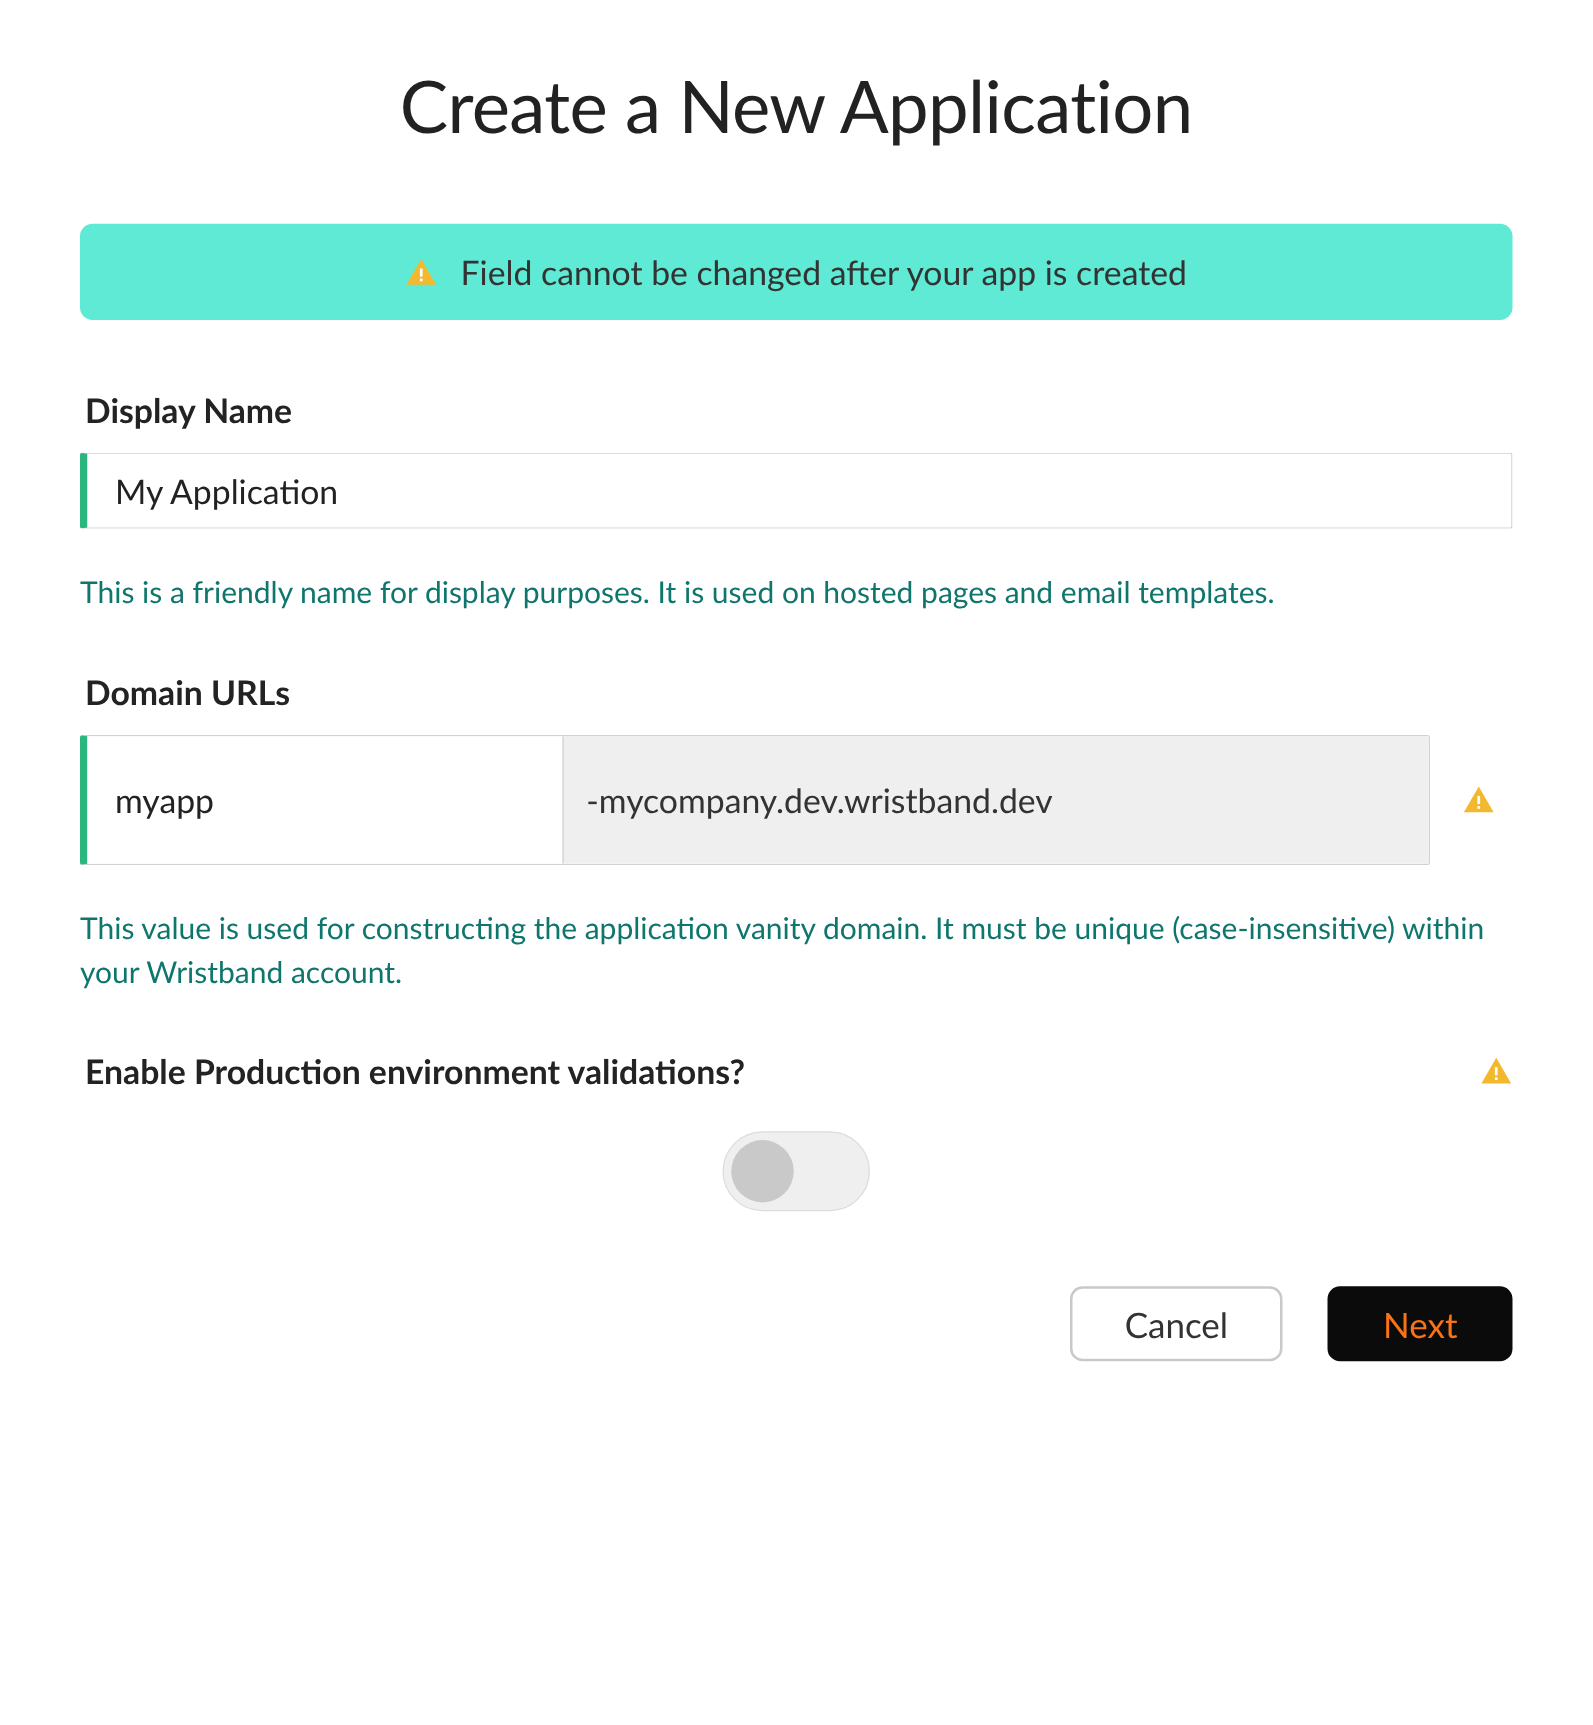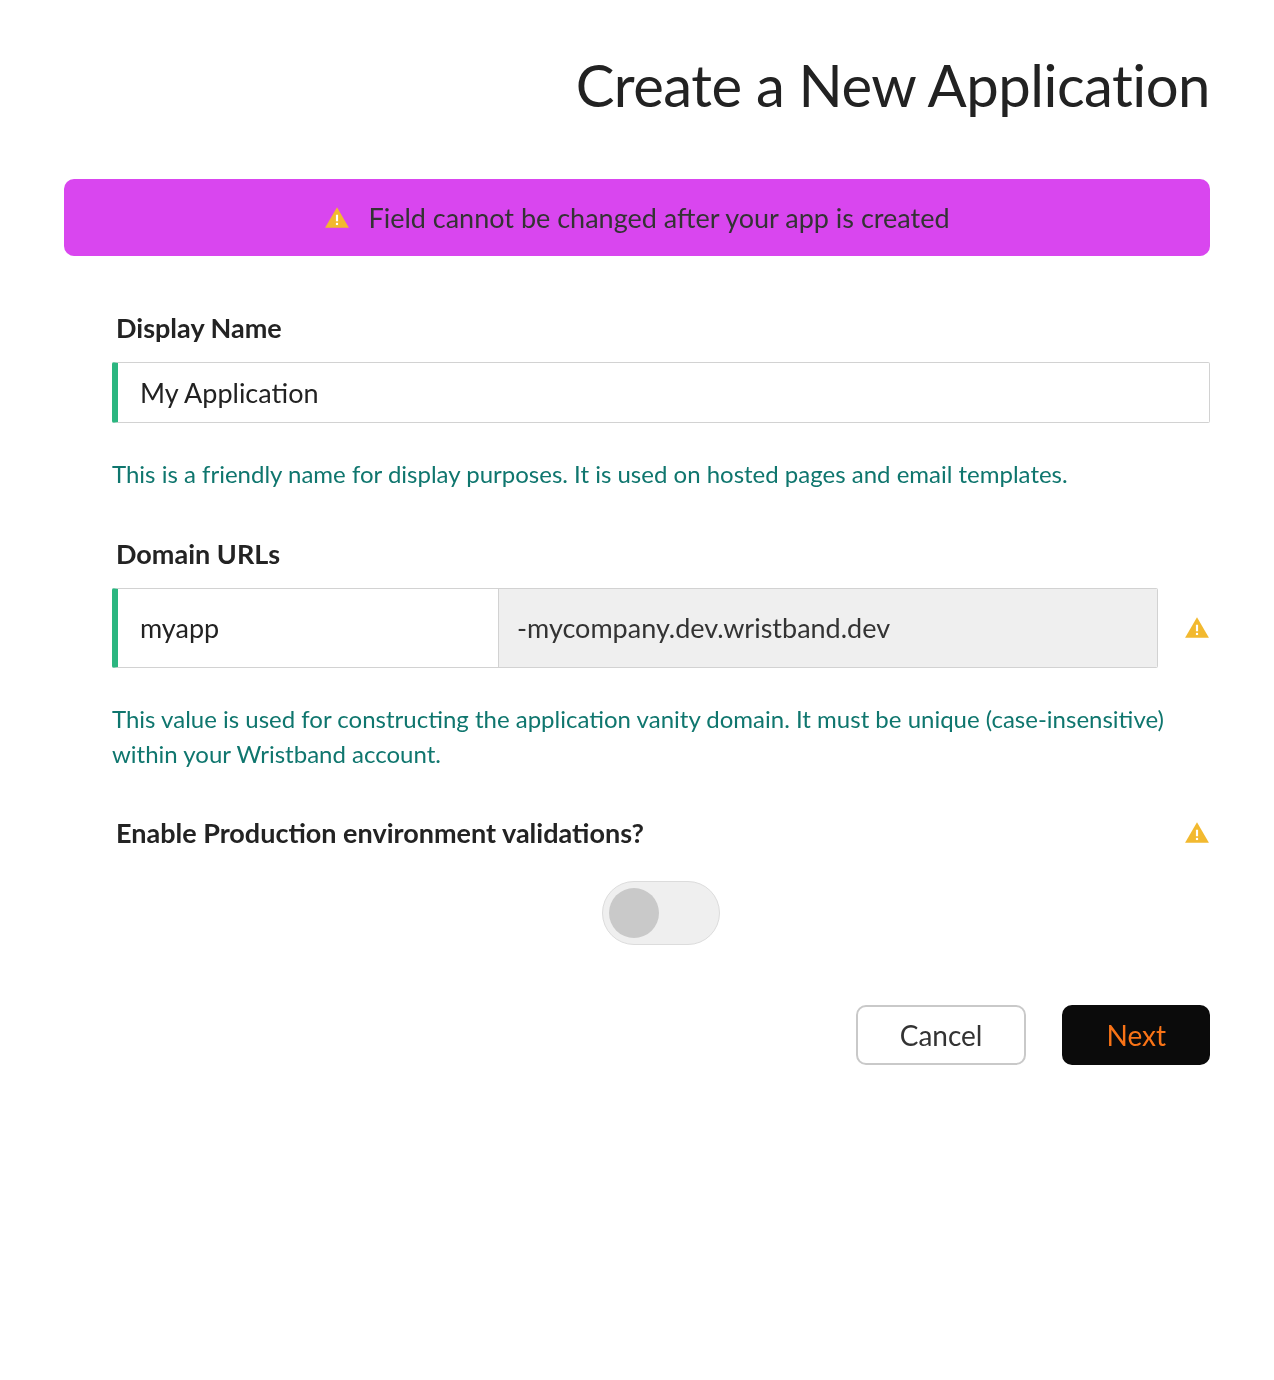--- a/index.html
+++ b/index.html
@@ -10,27 +10,27 @@
     body {
       font-family: -apple-system, BlinkMacSystemFont, "Segoe UI", "Lato", "Helvetica Neue", Arial, sans-serif;
       background: #ffffff;
       color: #2a2a2a;
       width: 1274px;
       padding: 50px 64px 60px 64px;
     }
     .page-title {
       font-size: 58px;
       font-weight: 400;
-      text-align: right;
+      text-align: center;
       color: #222;
       margin-bottom: 60px;
       letter-spacing: -0.5px;
     }
     .notice-banner {
-      background: #d946ef;
+      background: #5eead4;
       border-radius: 10px;
       padding: 22px 20px;
       display: flex;
       align-items: center;
       justify-content: center;
       gap: 18px;
       margin-bottom: 55px;
     }
     .notice-banner .text {
       font-size: 27px;
@@ -39,21 +39,20 @@
     .warning-icon {
       width: 26px;
       height: 26px;
       flex-shrink: 0;
     }
     .warning-icon svg {
       display: block;
     }
     .field-group {
       margin-bottom: 20px;
-      margin-left: 48px;
     }
     .field-label {
       font-size: 27px;
       font-weight: 700;
       color: #232323;
       margin-bottom: 18px;
       padding-left: 4px;
     }
     .field-label-row {
       display: flex;
@@ -80,21 +79,21 @@
       display: flex;
       align-items: center;
       gap: 26px;
     }
     .domain-inputs {
       display: flex;
       flex: 1;
       border: 1px solid #d2d2d2;
       border-left: 6px solid #2bb680;
       border-radius: 2px;
-      height: 80px;
+      height: 104px;
       overflow: hidden;
       max-width: 1080px;
     }
     .domain-input {
       width: 380px;
       border: none;
       font-size: 27px;
       padding: 0 22px;
       background: #fff;
       color: #222;

